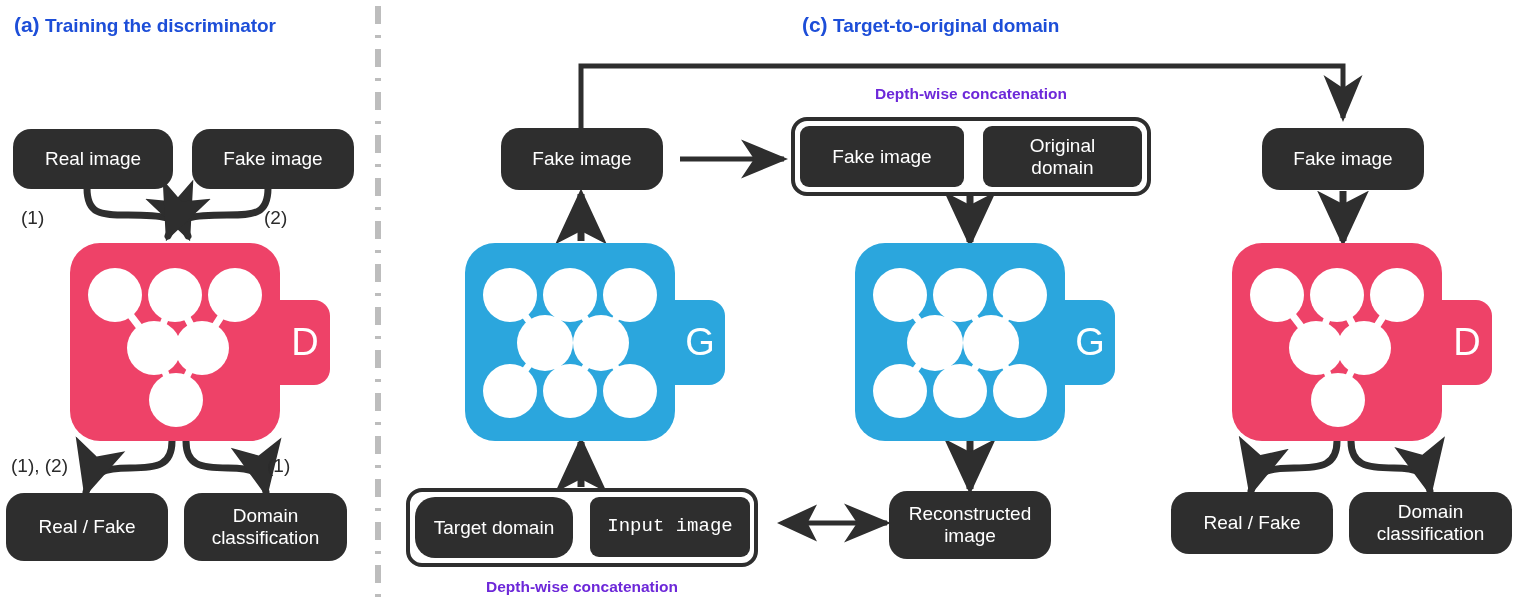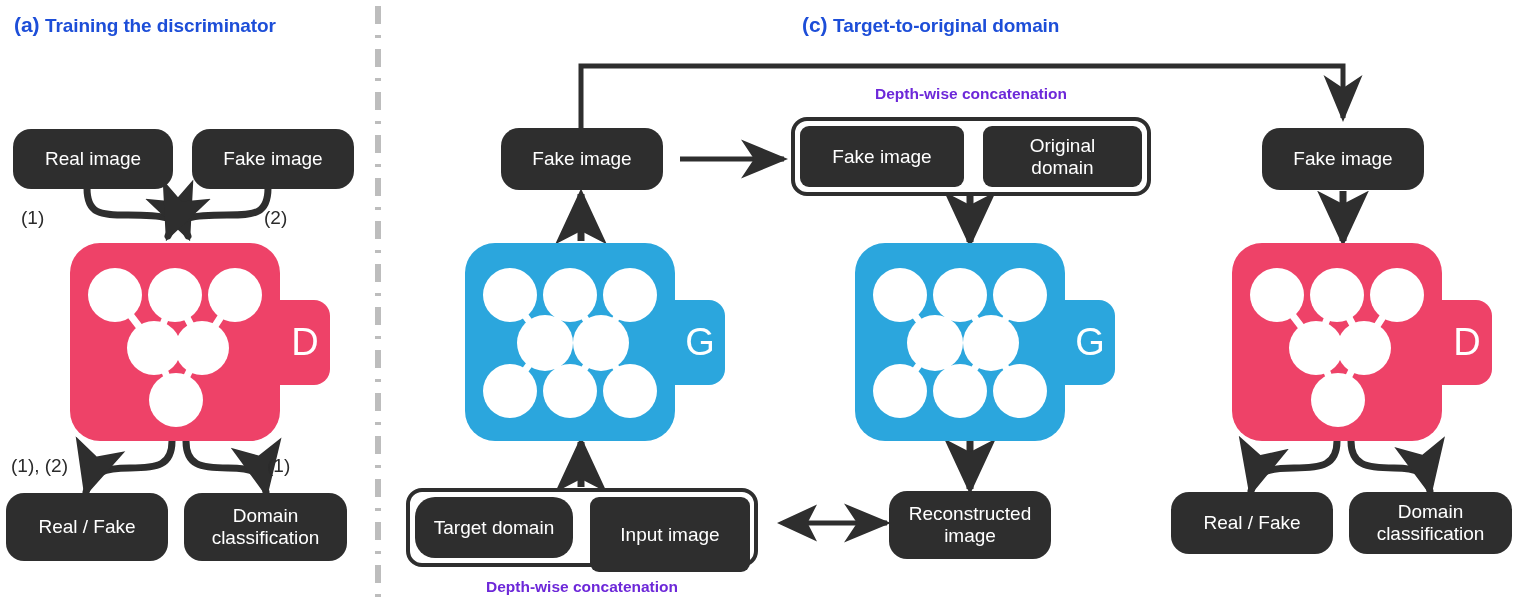--- a/index.html
+++ b/index.html
@@ -223,21 +223,21 @@
         <circle cx="165" cy="148" r="27"></circle>
       </g>
       <text x="235" y="112" font-family="Liberation Sans, sans-serif" font-size="38" fill="#ffffff" text-anchor="middle">G</text>
     </svg>
   </div>
 
   <div class="concat-wrap" style="left:406px; top:488px; width:352px; height:79px;"></div>
   <div class="darkbox" style="left:415px; top:497px; width:158px; height:61px; border-radius:20px;">
     <span>Target domain</span>
   </div>
-  <div class="darkbox" style="left:590px; top:497px; width:160px; height:75px; border-radius:9px;">
+  <div class="darkbox" style="left:590px; top:497px; width:160px; height:60px; border-radius:9px;font-family:Liberation Mono, monospace;">
     <span>Input image</span>
   </div>
   <div class="caption" style="left:406px; top:578px; width:352px;">Depth-wise concatenation</div>
 
   <div class="panel-title" style="left:802px; top:13px;">
     <span class="tag">(c) </span>
     <span>Target-to-original domain</span>
   </div>
 
   <div class="caption" style="left:795px; top:85px; width:352px;">Depth-wise concatenation</div>

